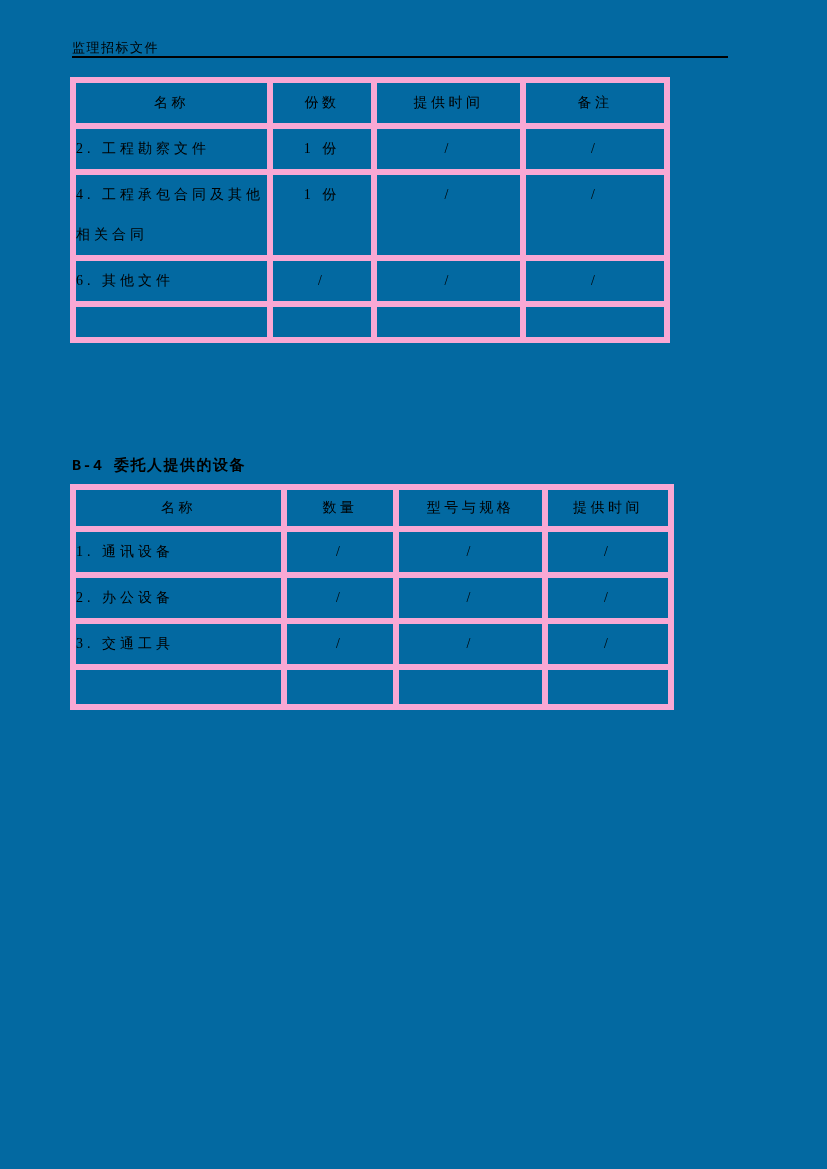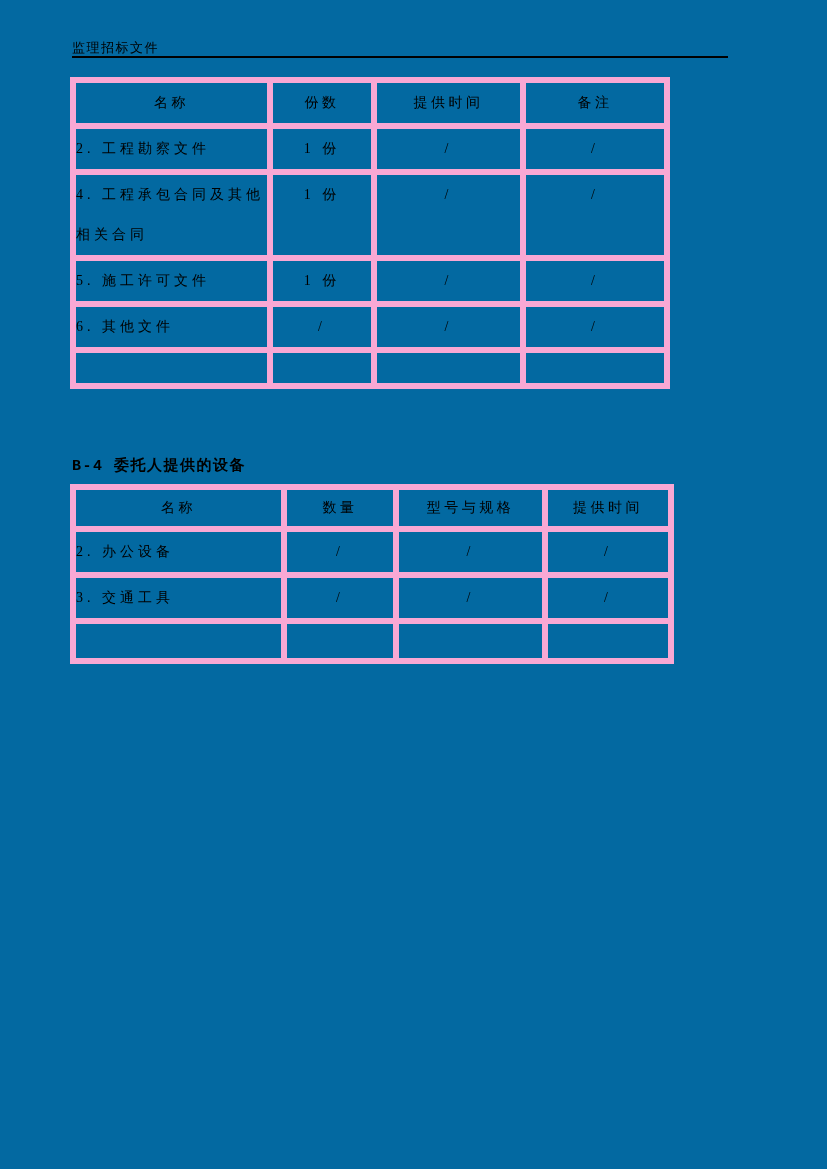--- a/index.html
+++ b/index.html
@@ -123,26 +123,20 @@
         <td class="cell-val">/</td>
         <td class="cell-val">/</td>
       </tr>
       <tr class="r3">
         <td class="cell-name">4. 工程承包合同及其他
 相关合同</td>
         <td class="cell-val">1 份</td>
         <td class="cell-val">/</td>
         <td class="cell-val">/</td>
       </tr>
-      <tr class="r4">
-        <td class="cell-name">5. 施工许可文件</td>
-        <td class="cell-val">1 份</td>
-        <td class="cell-val">/</td>
-        <td class="cell-val">/</td>
-      </tr>
       <tr class="r5">
         <td class="cell-name">6. 其他文件</td>
         <td class="cell-val">/</td>
         <td class="cell-val">/</td>
         <td class="cell-val">/</td>
       </tr>
       <tr class="rempty">
         <td class="cell-name"></td>
         <td class="cell-val"></td>
         <td class="cell-val"></td>
@@ -162,20 +156,26 @@
     </colgroup>
     <thead>
       <tr class="hr">
         <th>名称</th>
         <th>数量</th>
         <th>型号与规格</th>
         <th>提供时间</th>
       </tr>
     </thead>
     <tbody>
+      <tr class="r0">
+        <td class="cell-name">1. 通讯设备</td>
+        <td class="cell-val">/</td>
+        <td class="cell-val">/</td>
+        <td class="cell-val">/</td>
+      </tr>
       <tr class="r1">
         <td class="cell-name">2. 办公设备</td>
         <td class="cell-val">/</td>
         <td class="cell-val">/</td>
         <td class="cell-val">/</td>
       </tr>
       <tr class="r2">
         <td class="cell-name">3. 交通工具</td>
         <td class="cell-val">/</td>
         <td class="cell-val">/</td>

